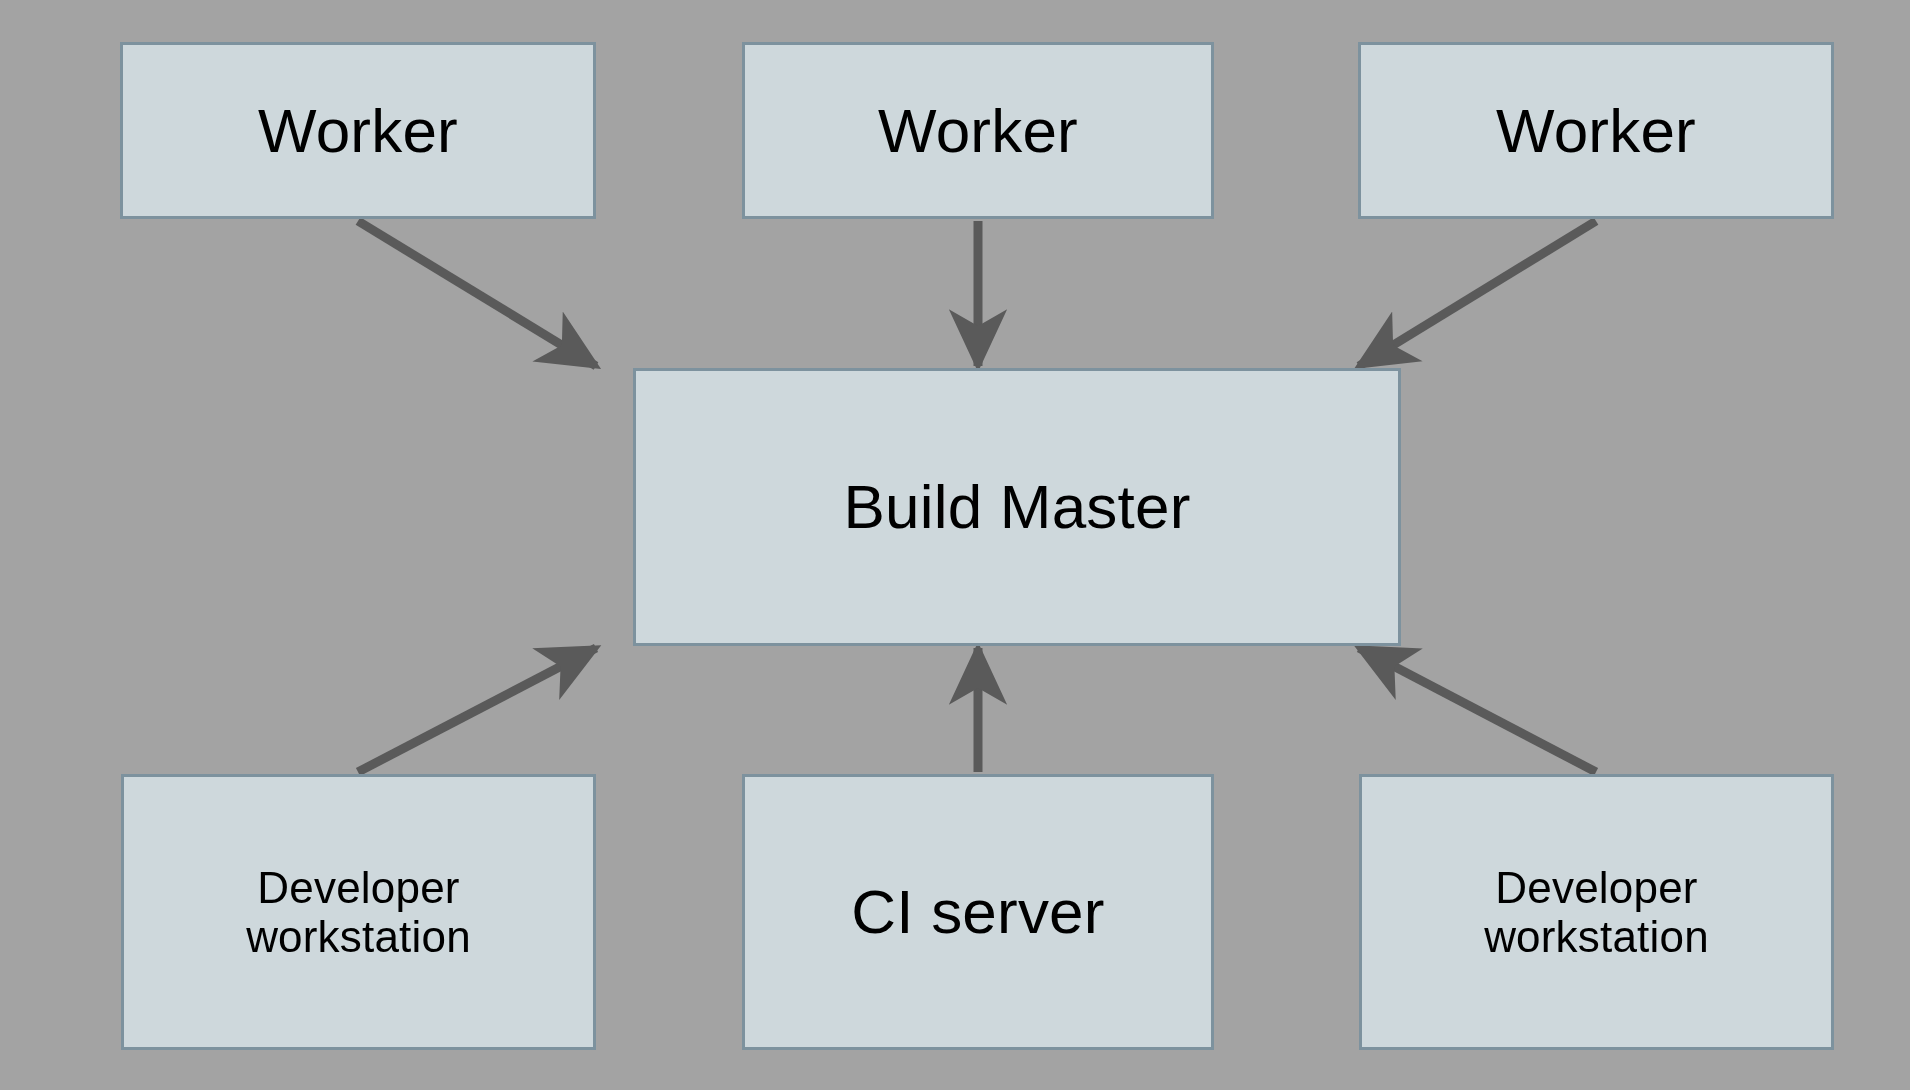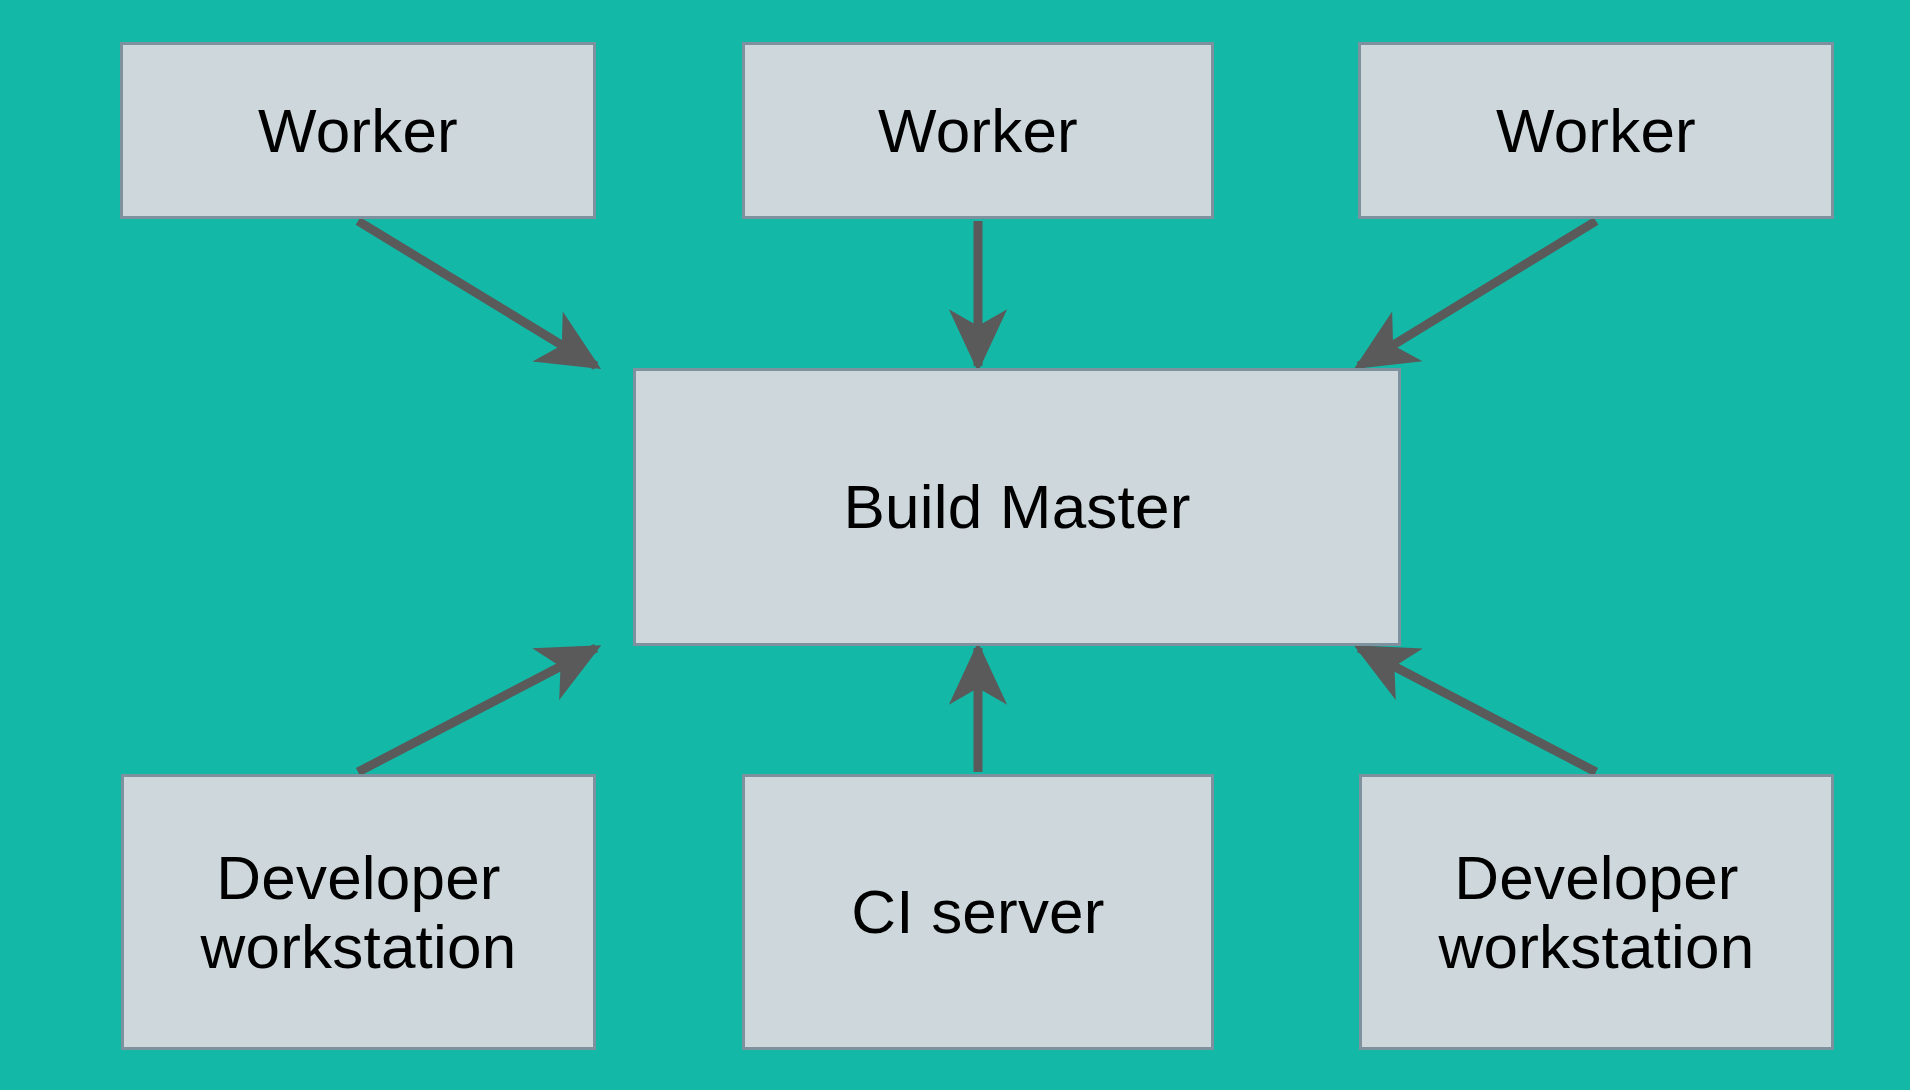--- a/index.html
+++ b/index.html
@@ -8,21 +8,21 @@
     padding: 0;
     background: #ffffff;
   }
   body {
     font-family: "Liberation Sans", sans-serif;
   }
   #diagram-canvas {
     position: relative;
     width: 1910px;
     height: 1090px;
-    background: #14b8a6;
+    background: #a3a3a3;
     overflow: hidden;
   }
   #edge-layer {
     position: absolute;
     left: 0;
     top: 0;
     width: 1910px;
     height: 1090px;
     pointer-events: none;
   }
@@ -39,21 +39,21 @@
   .node-label {
     color: #000000;
     font-weight: 400;
     line-height: 1.12;
     white-space: pre-line;
     letter-spacing: 0.2px;
   }
   .node-worker .node-label { font-size: 62px; }
   .node-master .node-label { font-size: 62px; }
   .node-ci .node-label { font-size: 62px; }
-  .node-dev .node-label { font-size: 62px; }
+  .node-dev .node-label { font-size: 44px; }
 
   #node-worker-left   { left: 120px;  top: 42px;  width: 476px; height: 177px; }
   #node-worker-center { left: 742px;  top: 42px;  width: 472px; height: 177px; }
   #node-worker-right  { left: 1358px; top: 42px;  width: 476px; height: 177px; }
   #node-build-master  { left: 593px;  top: 368px; width: 768px; height: 278px; margin-left: 40px; }
   #node-dev-left      { left: 121px;  top: 774px; width: 475px; height: 276px; }
   #node-ci-server     { left: 742px;  top: 774px; width: 472px; height: 276px; }
   #node-dev-right     { left: 1359px; top: 774px; width: 475px; height: 276px; }
 </style>
 </head>

